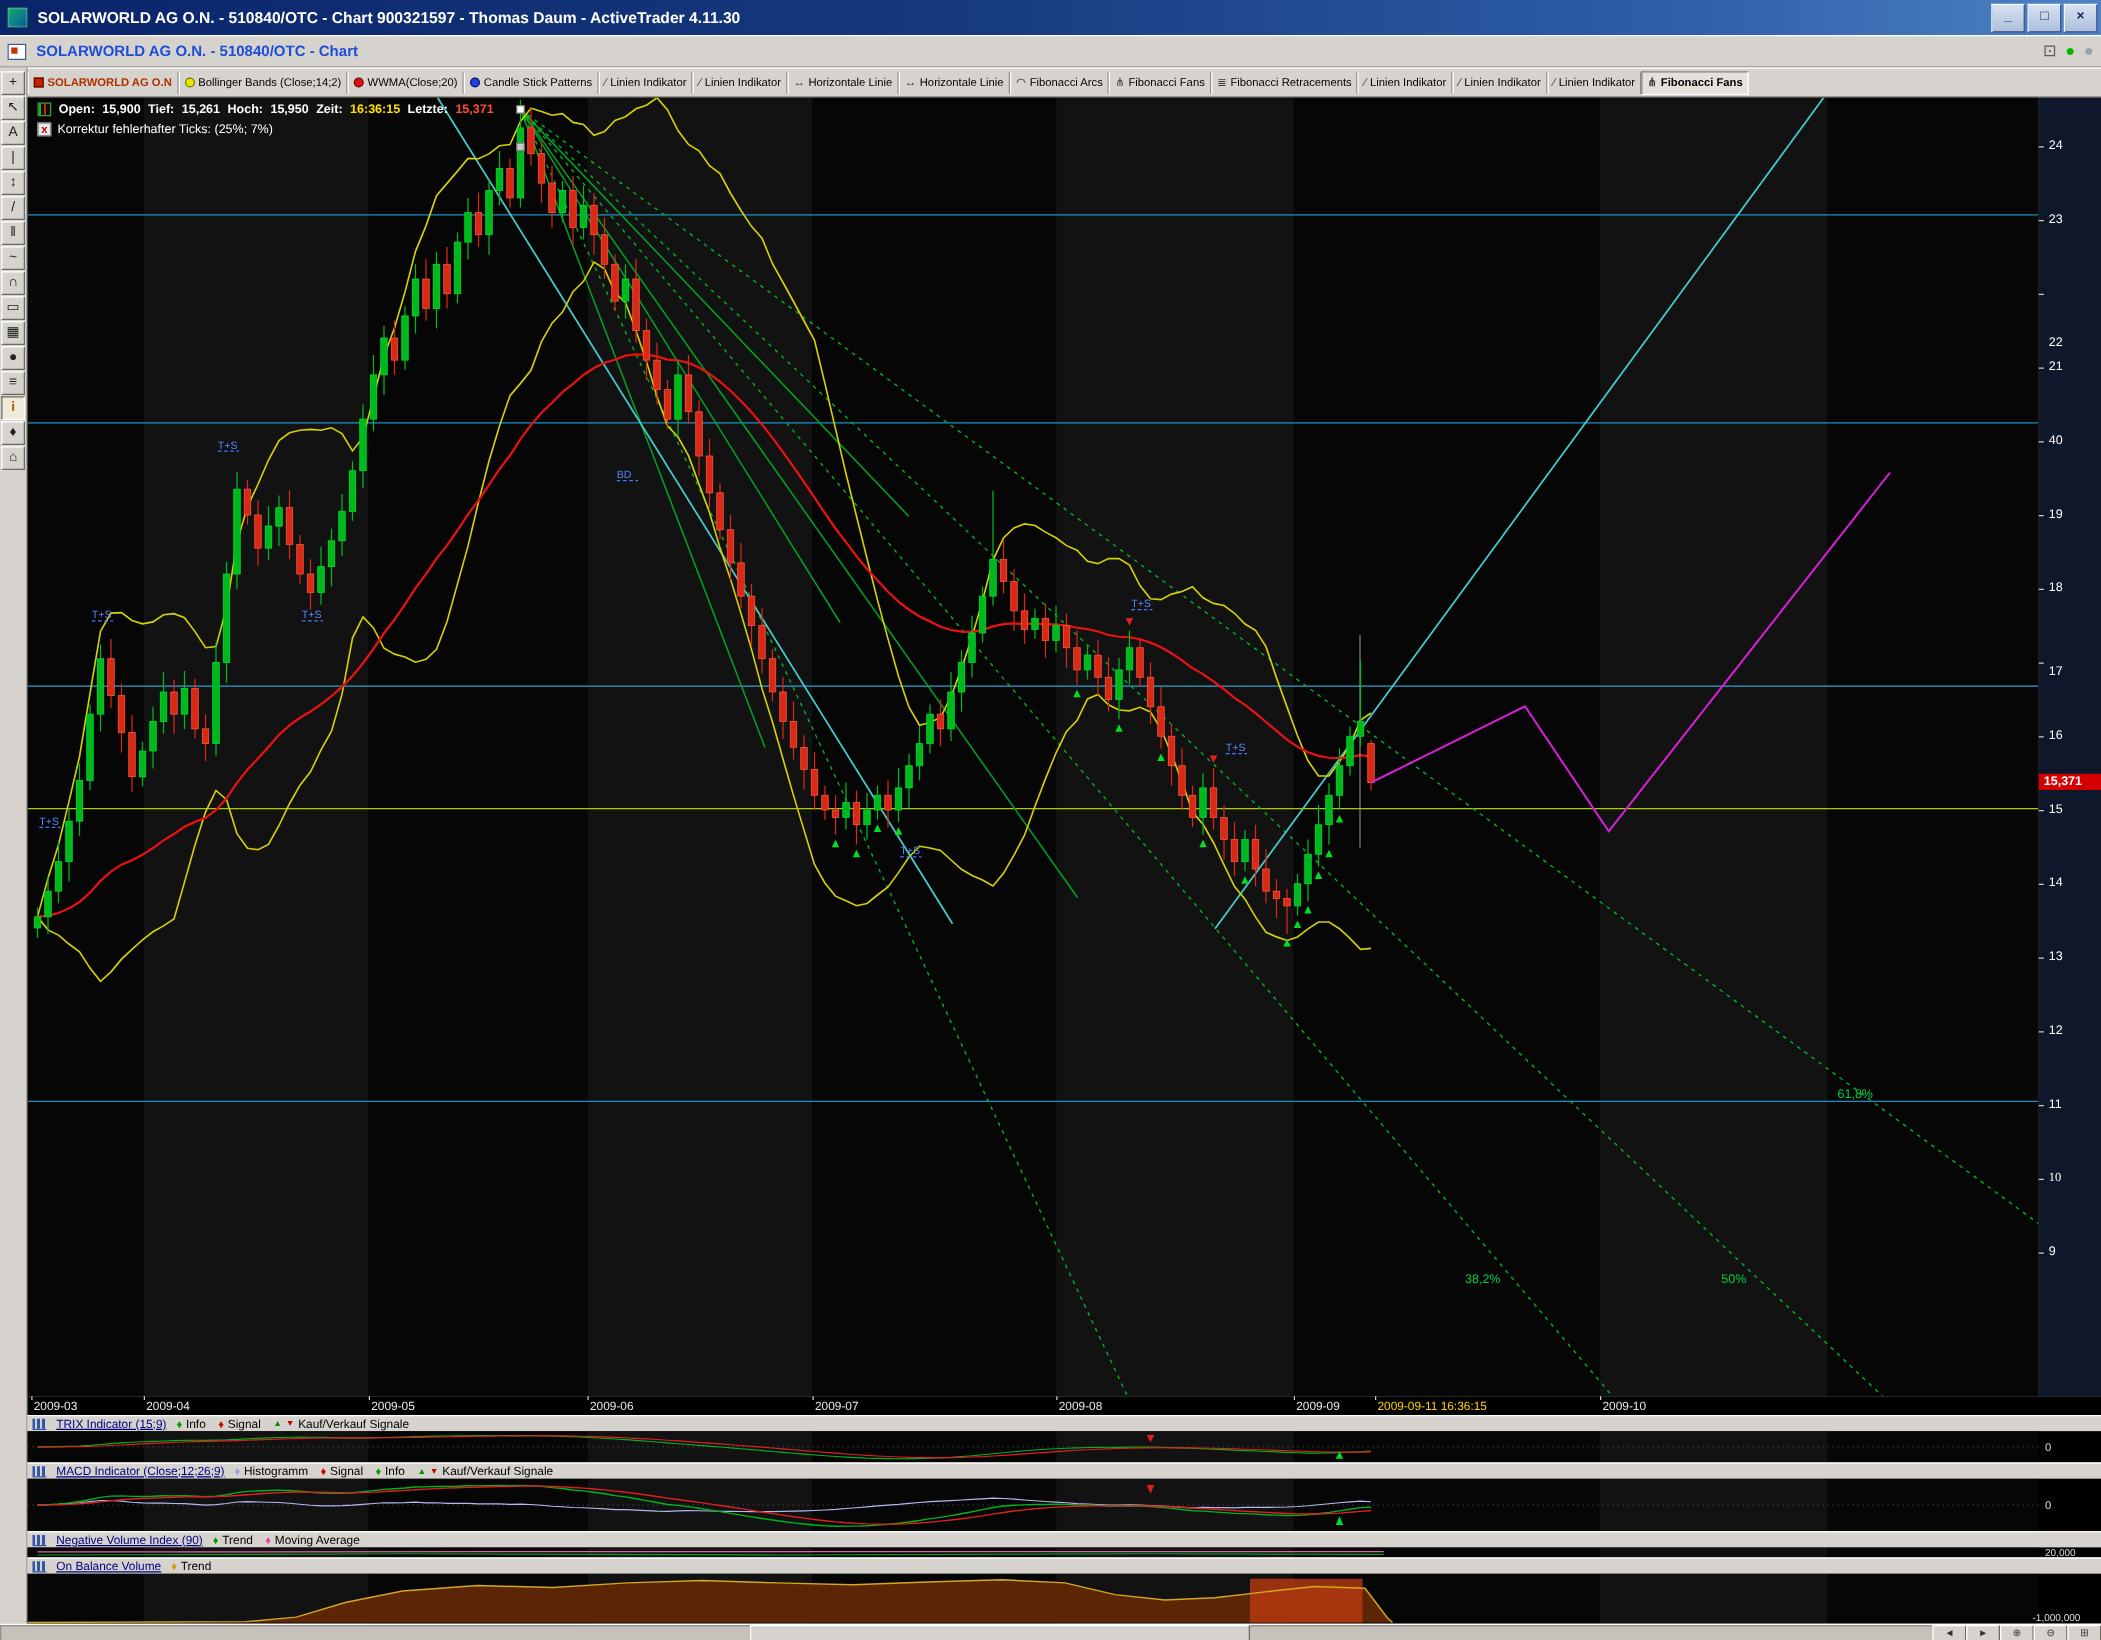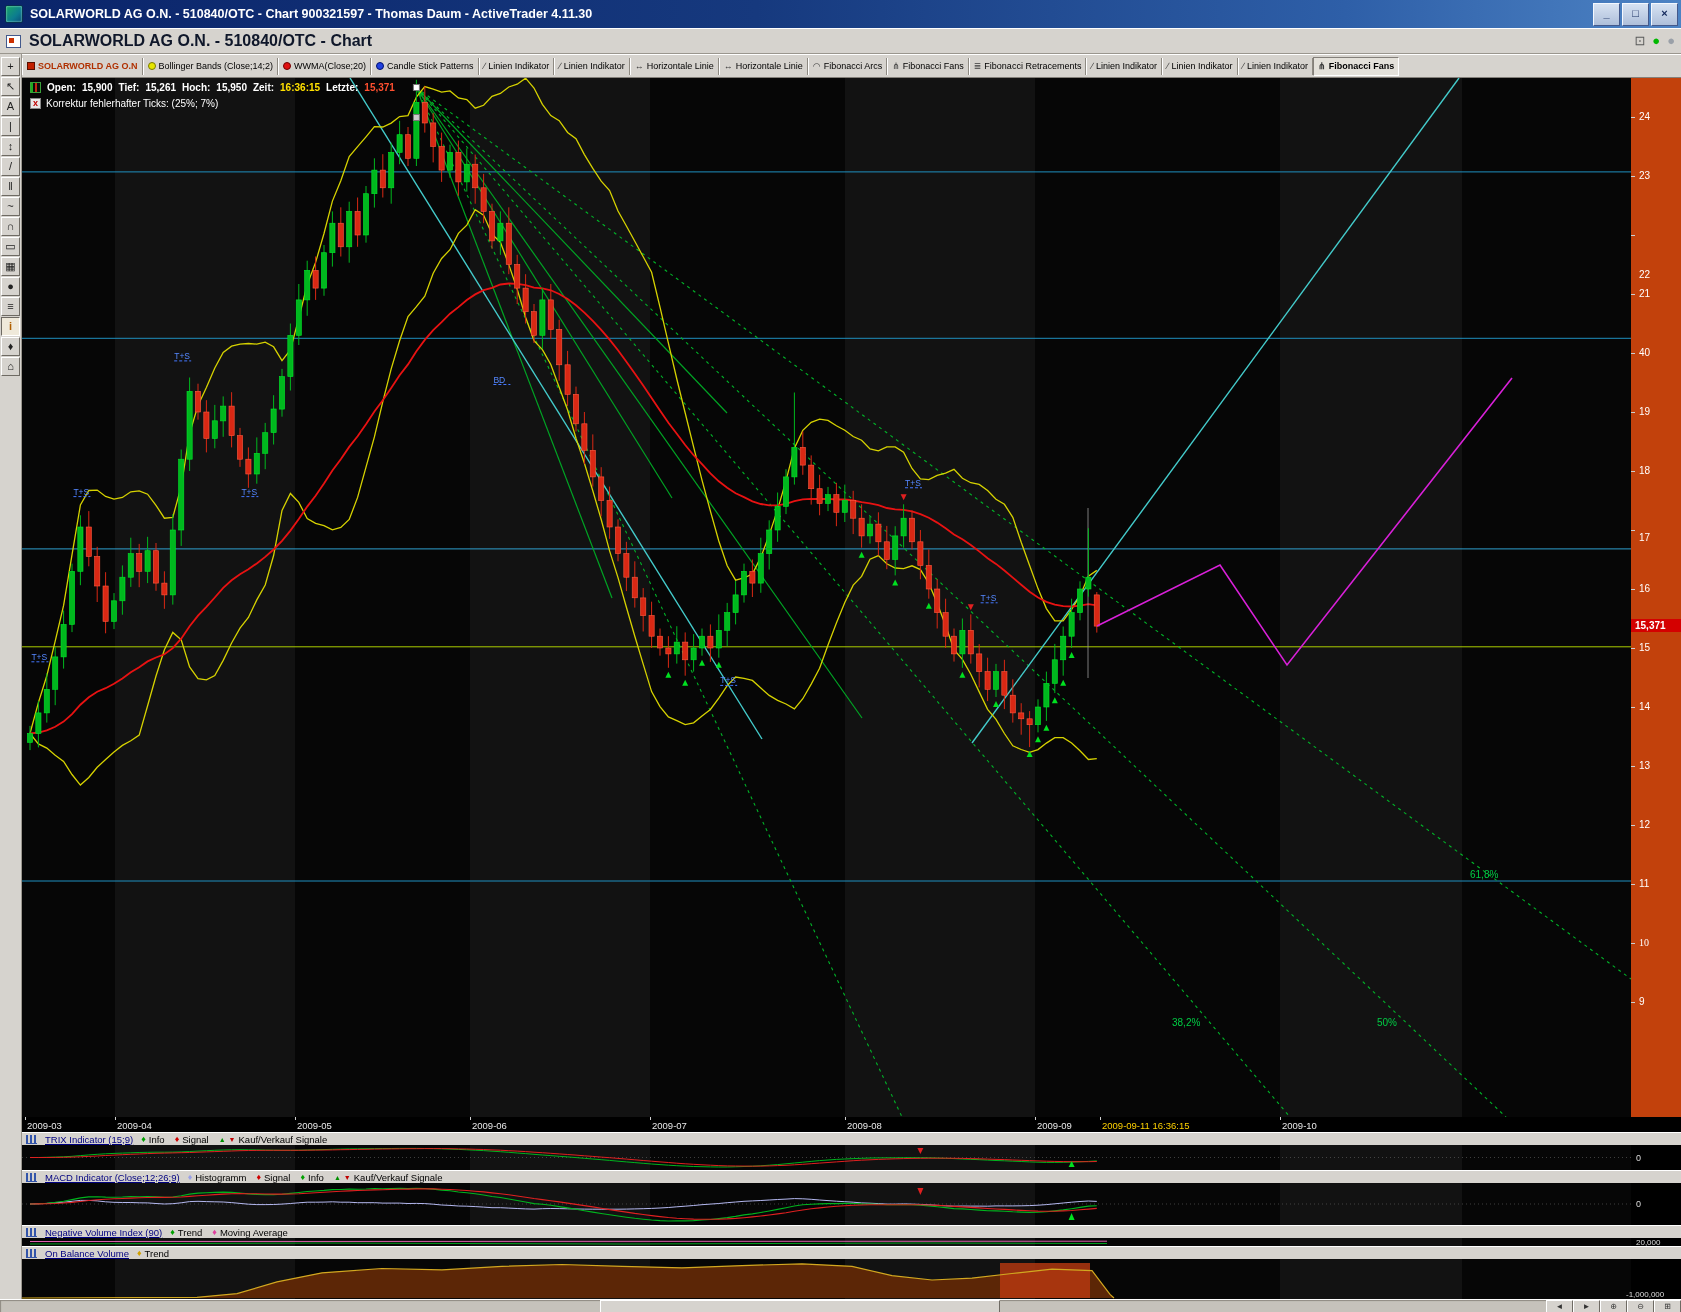--- a/index.html
+++ b/index.html
@@ -18,21 +18,21 @@
   .win-btn{width:25px;height:21px;background:linear-gradient(180deg,#d7e2f2,#aebfda);
     border:1px solid;border-color:#f4f8ff #44598c #44598c #f4f8ff;
     font-size:11px;line-height:19px;text-align:center;color:#12275a;font-weight:bold;cursor:default}
 
   
   .subheader{position:absolute;left:0;top:28px;width:1681px;height:26px;box-sizing:border-box;
     background:#d6d3ce;border-top:1px solid #fff;border-bottom:1px solid #9a968e;
     display:flex;align-items:center;padding-left:6px}
   .doc-icon{width:15px;height:13px;background:#fff;border:1px solid #445a8c;box-sizing:border-box;position:relative}
   .doc-icon::after{content:"";position:absolute;left:2px;top:2px;width:5px;height:5px;background:#cc3000}
-  .subtitle{color:#0f172a;font-weight:bold;font-size:16px;margin-left:8px;white-space:nowrap}
+  .subtitle{color:#1d4ed8;font-weight:bold;font-size:12px;margin-left:8px;white-space:nowrap}
   .sub-controls{position:absolute;right:6px;top:3px;display:flex;gap:7px;align-items:center}
   .sub-ctl{font-size:13px;line-height:18px;color:#5a5a5a;cursor:default}
 
   
   .chipbar{position:absolute;left:22px;top:54px;width:1659px;height:24px;box-sizing:border-box;
     background:#d6d3ce;border-top:1px solid #fff;border-bottom:1px solid #84807a;
     display:flex;align-items:center;overflow:hidden}
   .chip{display:flex;align-items:center;gap:3px;height:17px;padding:0 4px;white-space:nowrap;
     border-left:1px solid #fff;border-right:1px solid #8e8a82;font-size:9px;color:#000;cursor:default}
   .chip.sel{font-weight:bold;background:#e4e1da;border:1px solid;border-color:#84807a #fff #fff #84807a}
@@ -59,21 +59,21 @@
   .chart-info2{position:absolute;left:8px;top:20px;display:flex;gap:5px;align-items:center;
     font-size:10px;color:#fff;z-index:5;white-space:nowrap}
   .qi-icon{width:11px;height:11px;background:#0c0c0c;border:1px solid #3aa03a;box-sizing:border-box;
     background-image:linear-gradient(90deg,#1fae1f 2px,transparent 2px,transparent 4px,#c22810 4px,#c22810 6px,transparent 6px);}
   .corr-icon{width:11px;height:11px;background:#e8e8e8;border:1px solid #888;box-sizing:border-box;
     color:#c00000;font-size:9px;line-height:9px;text-align:center;font-weight:bold}
   .qi-time{color:#ffe000}
   .qi-last{color:#ff5030}
 
   
-  .price-axis{position:absolute;left:1631px;top:78px;width:50px;height:1039px;background:#c2410c;color:#fff}
+  .price-axis{position:absolute;left:1631px;top:78px;width:50px;height:1039px;background:#0f172a;color:#fff}
   .ax-label{position:absolute;left:8px;font-size:10px}
   .ax-tick{position:absolute;left:0;width:4px;height:1px;background:#cfcfcf}
   .last-badge{position:absolute;left:0;width:46px;background:#d40000;color:#fff;
     font-size:10px;font-weight:bold;padding:1px 0 1px 4px}
 
   
   .time-axis{position:absolute;left:22px;top:1117px;width:1659px;height:15px;background:#000;color:#e8e8e8}
   .tx-tick{position:absolute;top:0;width:1px;height:3px;background:#cfcfcf}
   .tx-label{position:absolute;top:3px;font-size:9.5px;white-space:nowrap}
   .tx-label.hl{color:#ffd200}

